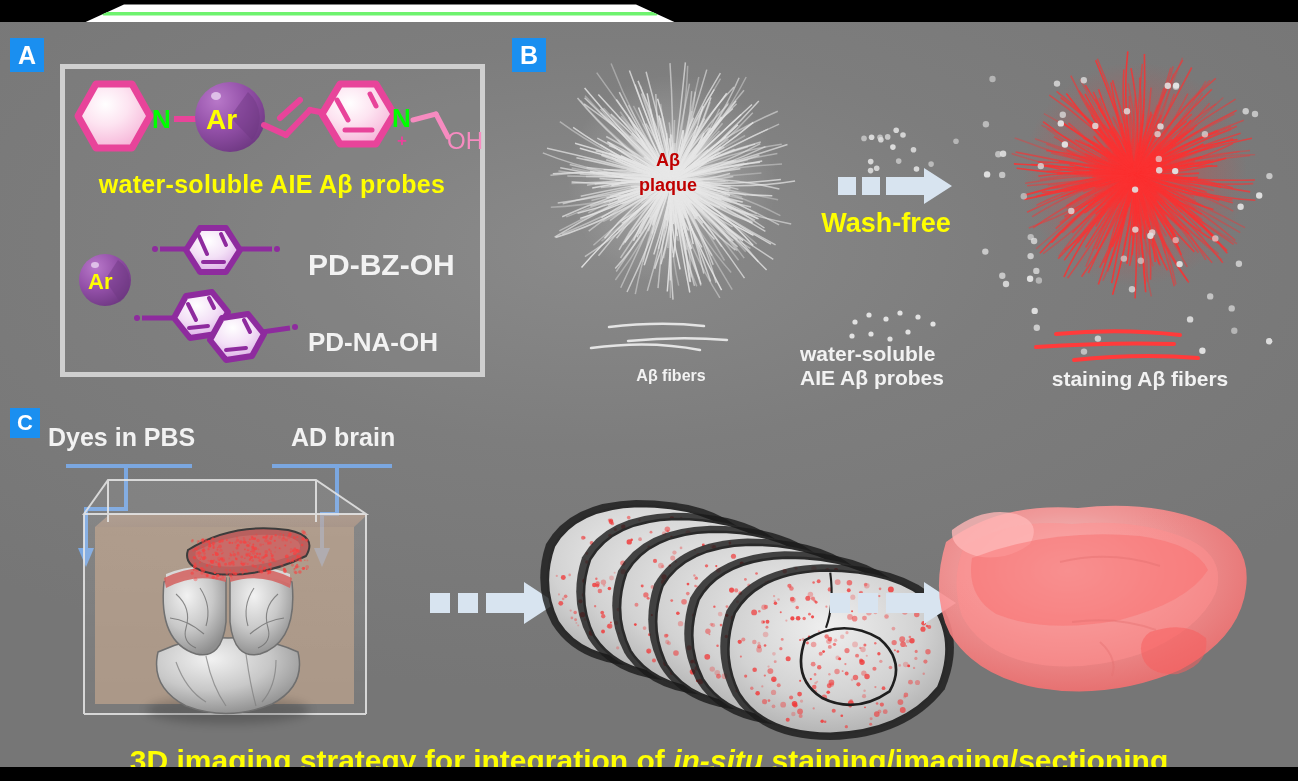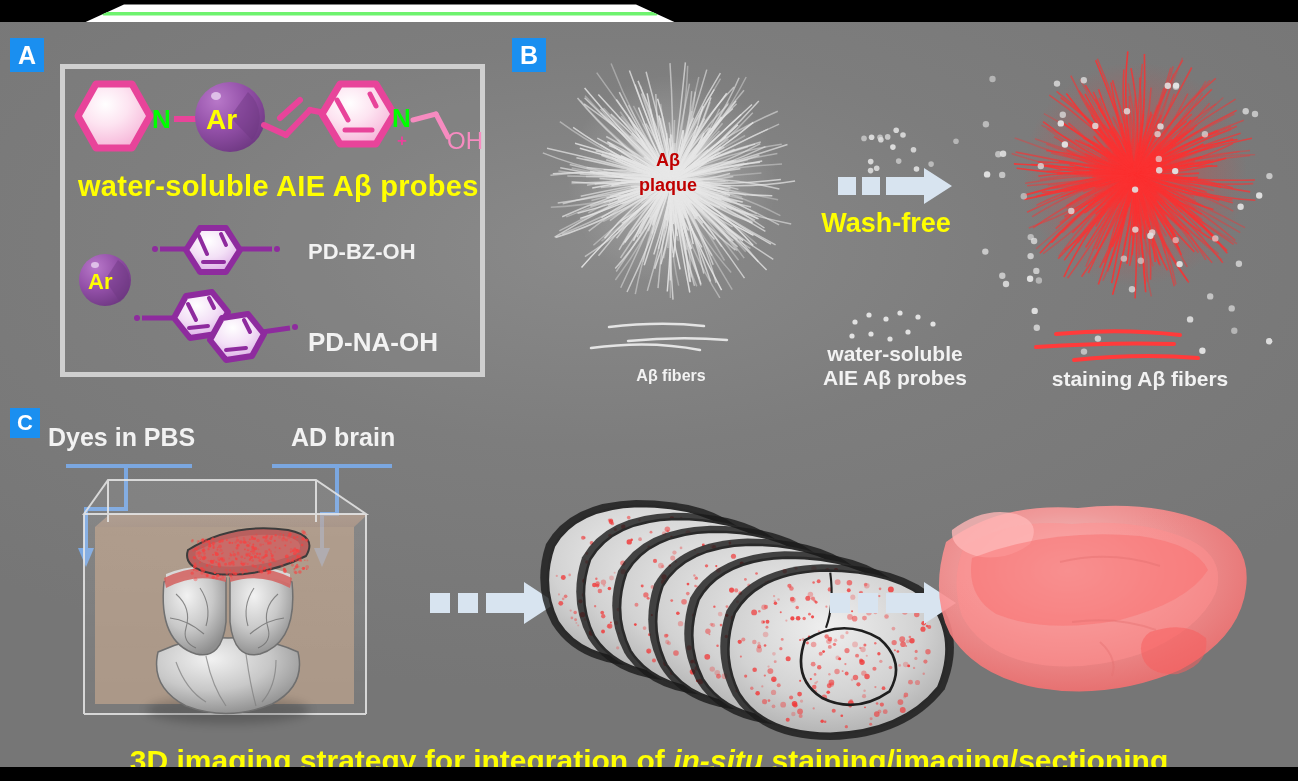--- a/index.html
+++ b/index.html
@@ -39,40 +39,40 @@
 
   
   #panelA-box{
     position:absolute;left:60px;top:42px;width:425px;height:313px;
     border:5px solid #cfcfcf;box-sizing:border-box;background:rgba(255,255,255,0.015);
   }
   .yellow-label{color:#ffff00;font-weight:bold;}
   .white-label{color:#f2f2f2;font-weight:bold;}
 
   #aie-caption{
-    position:absolute;left:78px;top:148px;width:420px;
-    font-size:29px;letter-spacing:.3px;
+    position:absolute;left:62px;top:148px;width:420px;text-align:center;
+    font-size:25px;letter-spacing:.3px;
   }
-  #pd-bz{position:absolute;left:308px;top:217px;font-size:22px;}
+  #pd-bz{position:absolute;left:308px;top:226px;font-size:30px;}
   #pd-na{position:absolute;left:308px;top:305px;font-size:26px;}
 
   
   #ab-plaque{
     position:absolute;left:608px;top:126px;width:120px;text-align:center;
     color:#c00000;font-weight:bold;font-size:18px;line-height:25px;
   }
   #washfree{
     position:absolute;left:796px;top:186px;width:180px;text-align:center;
     font-size:27px;
   }
   #lbl-abfibers{
     position:absolute;left:596px;top:345px;width:150px;text-align:center;font-size:16px;
   }
   #lbl-probes{
-    position:absolute;left:800px;top:320px;width:190px;text-align:center;font-size:21px;line-height:24px;
+    position:absolute;left:800px;top:320px;width:190px;text-align:left;font-size:21px;line-height:24px;
   }
   #lbl-staining{
     position:absolute;left:1030px;top:345px;width:220px;text-align:center;font-size:21px;
   }
 
   
   #lbl-dyes{position:absolute;left:48px;top:401px;font-size:25px;}
   #lbl-adbrain{position:absolute;left:291px;top:401px;font-size:25px;}
   #caption{
     position:absolute;left:0;top:722px;width:1298px;text-align:center;

